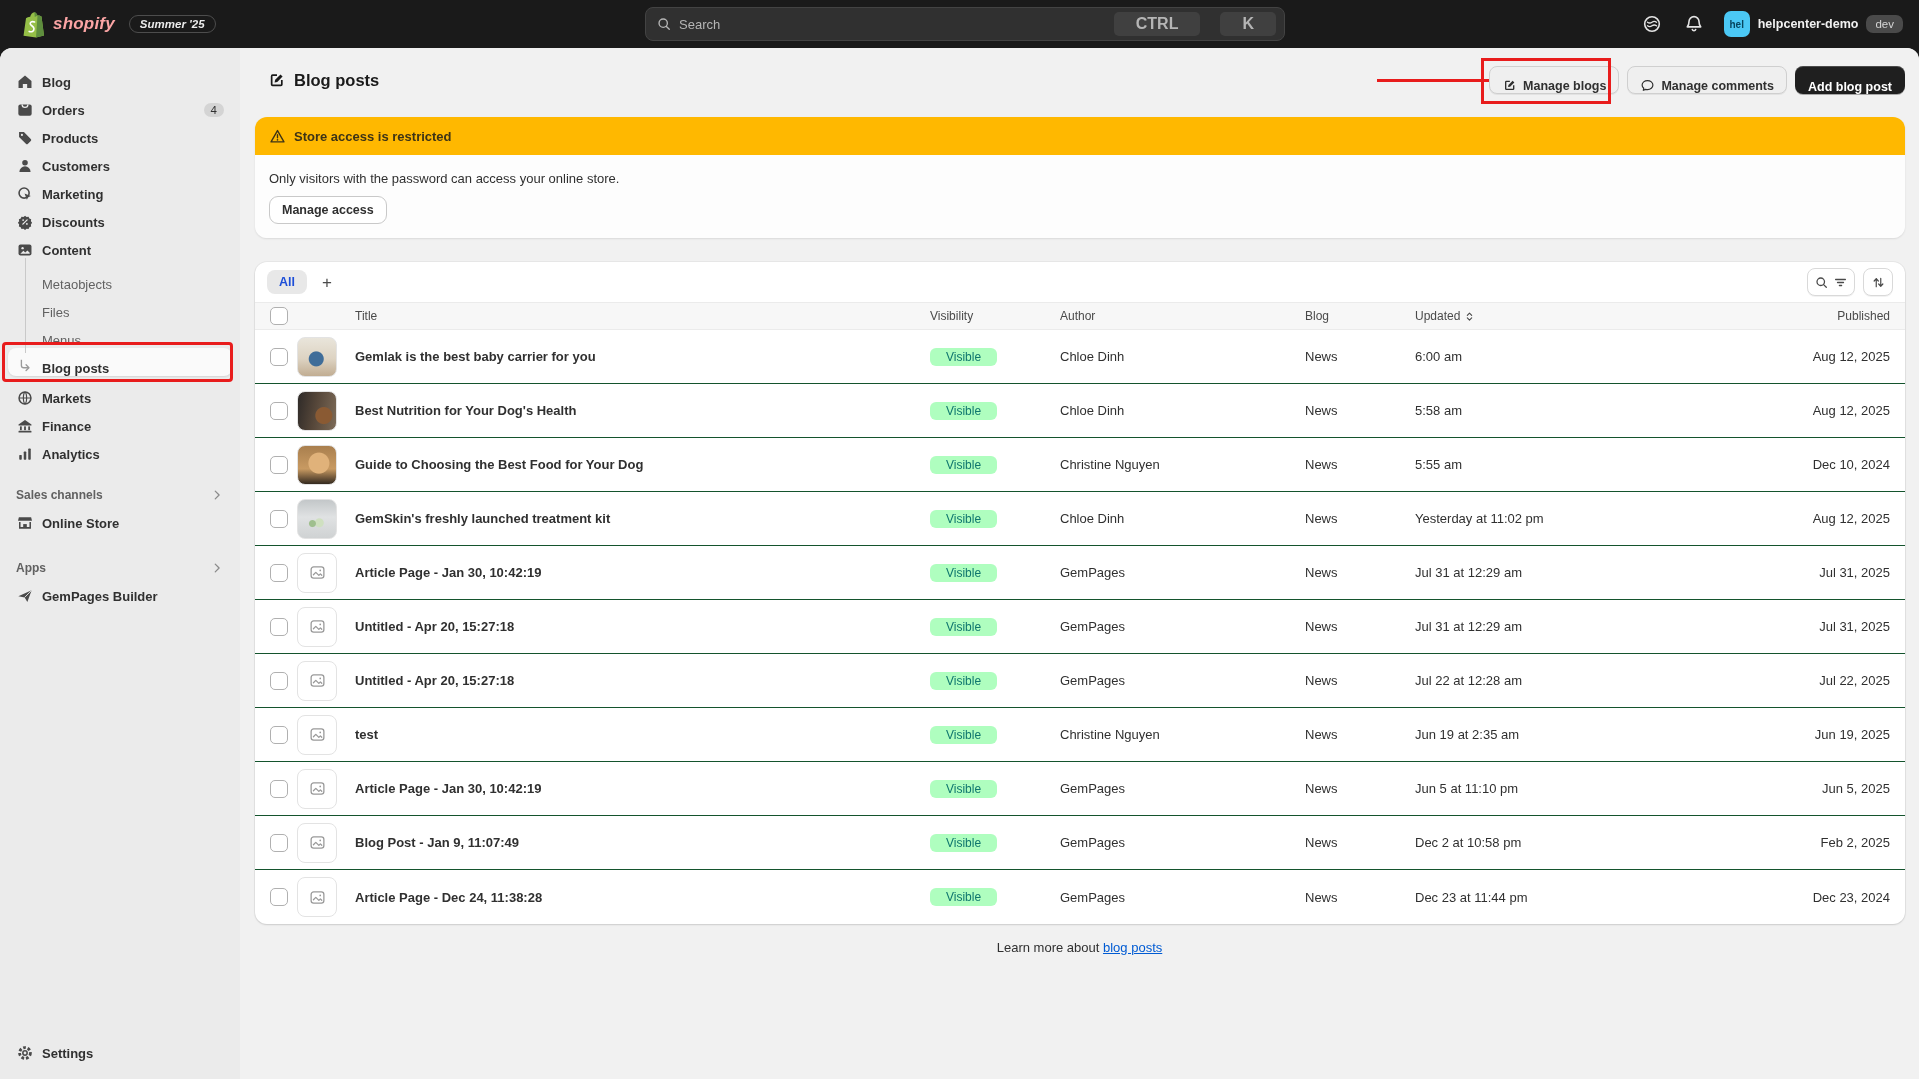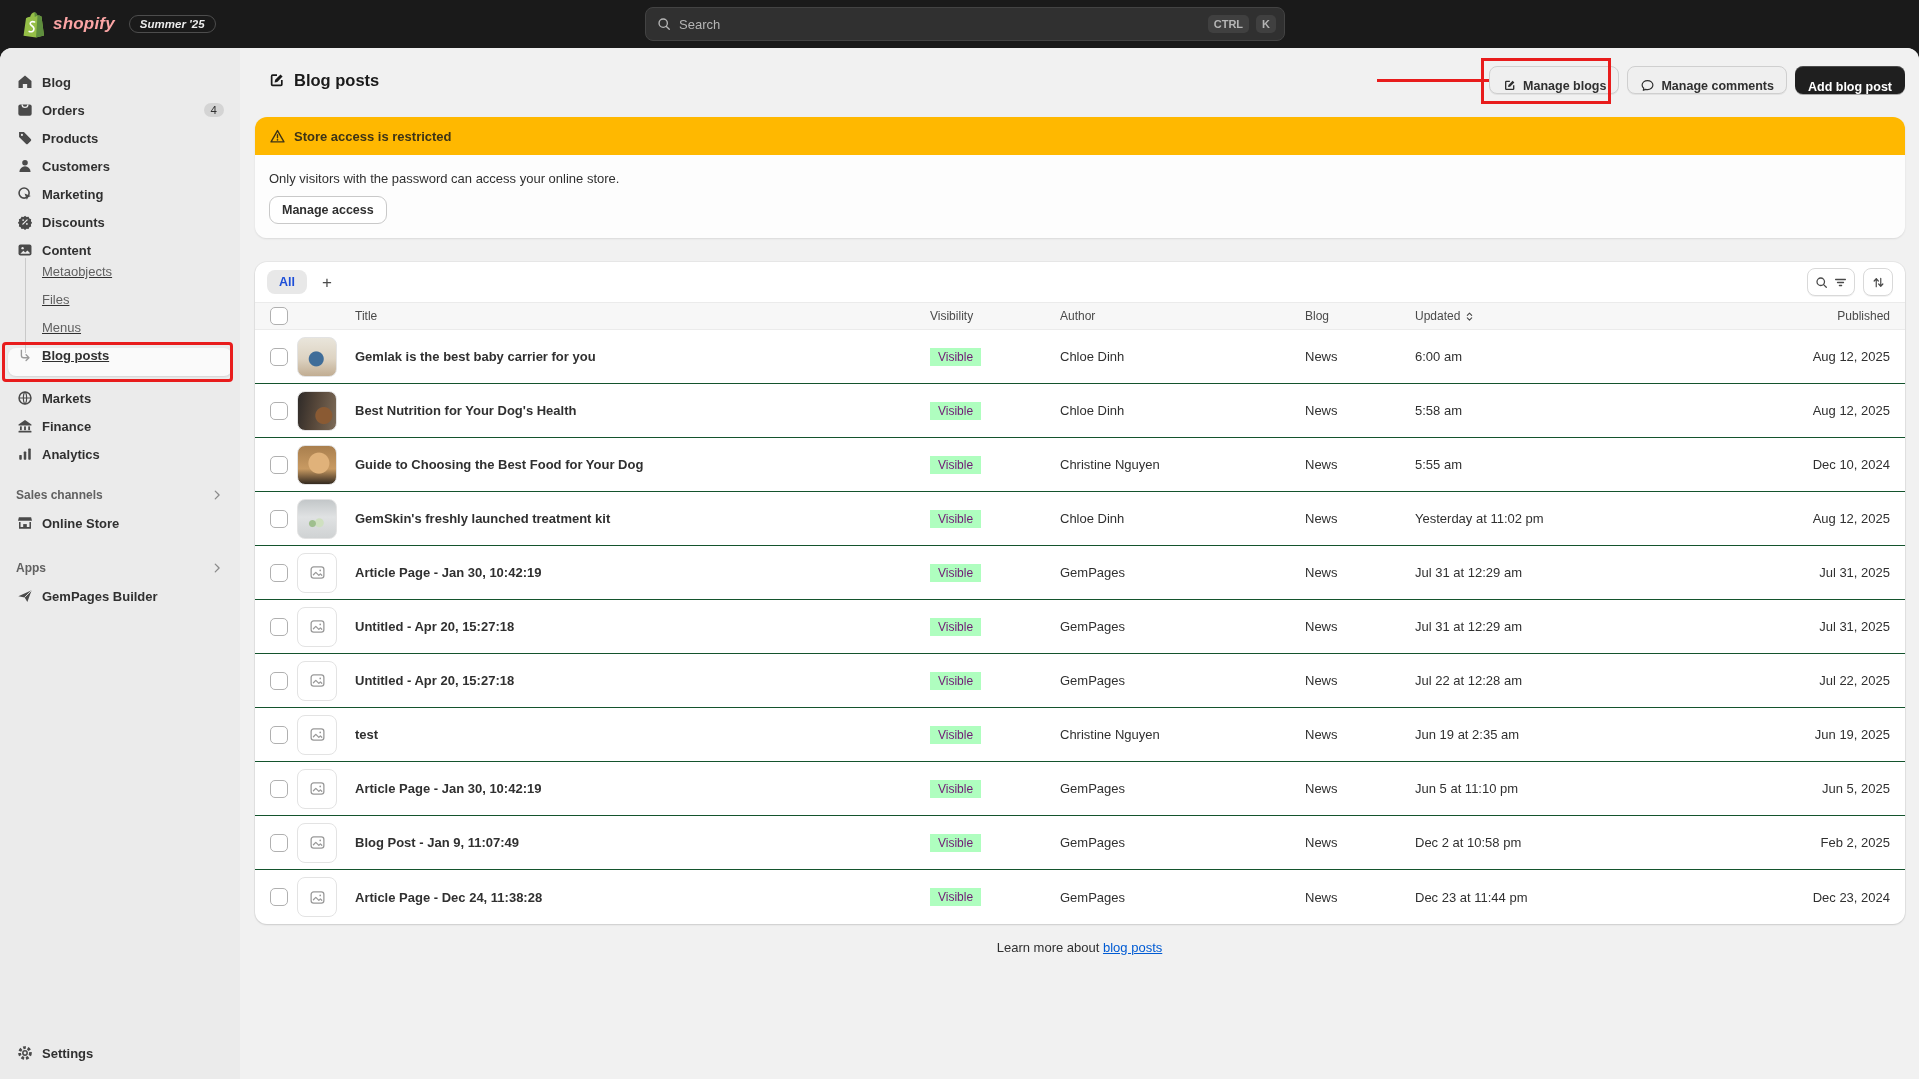--- a/index.html
+++ b/index.html
@@ -9,38 +9,38 @@
 
   
   .topbar { position:absolute; top:0; left:0; right:0; height:48px; background:#1a1a1a; display:flex; align-items:center; }
   .brand { display:flex; align-items:center; gap:8px; padding-left:20px; width:400px; }
   .bag { width:25px; height:28px; }
   .brand-name { color:#fca5a5; font-size:17px; font-weight:700; font-style:italic; letter-spacing:.2px; }
   .release-badge { margin-left:6px; border:1.5px solid #4d4d4d; color:#ebebeb; font-size:11.5px; font-weight:700; font-style:italic; border-radius:10px; padding:2px 10px; }
   .searchwrap { position:absolute; left:645px; top:7px; width:640px; height:34px; background:#303030; border:1px solid #434343; border-radius:8px; display:flex; align-items:center; padding:0 8px 0 10px; }
   .searchwrap input { flex:1; background:transparent; border:none; outline:none; color:#e3e3e3; font-size:13px; font-family:inherit; }
   .searchwrap input::placeholder { color:#b5b5b5; }
-  .kbd { background:#404040; color:#b5b5b5; border-radius:5px; font-size:11px; font-weight:700; padding:3px 6px; margin-left:7px; }
+  .kbd { background:#404040; color:#b5b5b5; border-radius:5px; font-size:16px; font-weight:700; padding:3px 22px; margin-left:20px; }
   .top-right { position:absolute; right:12px; top:0; height:48px; display:flex; align-items:center; gap:10px; }
   .top-icon-btn { width:32px; height:32px; border-radius:8px; display:flex; align-items:center; justify-content:center; background:transparent; border:none; cursor:pointer; }
   .account { display:flex; align-items:center; gap:8px; padding:3px 4px; border-radius:8px; }
   .avatar { width:26px; height:26px; border-radius:7px; background:#4bc8f5; color:#07455e; font-size:10px; font-weight:700; display:flex; align-items:center; justify-content:center; }
   .store-name { color:#f1f1f1; font-size:12.5px; font-weight:700; }
   .env-badge { background:#4a4a4a; color:#d5d5d5; border-radius:7px; font-size:11.5px; padding:3px 9px; }
 
   
   .app { position:absolute; top:48px; left:0; right:0; bottom:0; background:#ebebeb; border-radius:12px 12px 0 0; overflow:hidden; }
 
   
   .sidebar { position:absolute; left:0; top:0; bottom:0; width:240px; background:#ebebeb; padding-top:20px; }
   .nav-item { height:28px; margin:0 8px; padding:0 8px; border-radius:8px; display:flex; align-items:center; gap:8px; cursor:pointer; }
   .nav-item .ic { width:18px; height:18px; flex:0 0 18px; }
   .nav-label { font-size:13px; font-weight:600; color:#303030; flex:1; }
   .nav-badge { background:#d4d4d4; color:#303030; border-radius:7px; font-size:11.5px; padding:1px 7px; }
-  .sub-item { height:28px; margin:0 8px; padding:0 8px 0 34px; border-radius:8px; display:flex; align-items:flex-start; gap:8px; cursor:pointer;text-decoration:underline; }
+  .sub-item { height:28px; margin:0 8px; padding:0 8px 0 34px; border-radius:8px; display:flex; align-items:flex-end; gap:8px; cursor:pointer; }
   .sub-label { font-size:13px; color:#616161; }
   .sub-item.selected { background:#fafafa; box-shadow:0 1px 2px rgba(0,0,0,.1); padding-left:8px; }
   .sub-item.selected .sub-label { color:#303030; font-weight:700; }
   .gap8 { height:8px; }
   .section-head { height:28px; margin:0 8px; padding:0 8px; display:flex; align-items:center; }
   .section-head.m13 { margin-top:13px; } .section-head.m15 { margin-top:17px; }
   .section-label { font-size:12px; font-weight:700; color:#616161; flex:1; }
   .tree-line { position:absolute; left:25px; top:210px; width:1px; height:95px; background:#c9c9c9; }
   .sidebar-red-box { position:absolute; left:2px; top:294px; width:231px; height:40px; border:3px solid #e81c1c; border-radius:4px; pointer-events:none; z-index:5; }
   .settings-slot { position:absolute; left:0; bottom:12px; width:240px; }
@@ -82,21 +82,21 @@
   .trow:last-child { border-bottom:none; }
   .checkbox { width:18px; height:18px; border:1.5px solid #b0b0b0; border-radius:5px; background:#fff; cursor:pointer; }
   .thumb { width:40px; height:40px; border-radius:8px; border:1px solid #e3e3e3; background:#fff; display:flex; align-items:center; justify-content:center; }
   .th-photo1 { background:radial-gradient(circle at 48% 55%, #3f6d99 0 7px, rgba(0,0,0,0) 8px), linear-gradient(180deg,#e9e5db 0%, #ddd3c2 55%, #c1ad92 100%); }
   .th-photo2 { background:radial-gradient(circle at 68% 62%, #8a5a33 0 8px, rgba(0,0,0,0) 9px), linear-gradient(100deg,#2e2a28 0%, #554639 45%, #7d6b58 100%); }
   .th-photo3 { background:radial-gradient(circle at 55% 45%, #e0b27a 0 10px, rgba(0,0,0,0) 11px), linear-gradient(180deg,#a97f4e 0%, #c89a62 60%, #33291f 100%); }
   .th-photo4 { background:radial-gradient(circle at 38% 62%, #9fbf8e 0 3px, rgba(0,0,0,0) 4px), radial-gradient(circle at 56% 60%, #cfe0c0 0 4px, rgba(0,0,0,0) 5px), linear-gradient(180deg,#c3c7c9 0%, #e0e2e3 45%, #cfd2d3 100%); }
   .title-cell { font-size:13px; font-weight:650; color:#303030; }
   .cell { font-size:13px; color:#303030; }
   .cell.right { text-align:right; }
-  .badge-visible { display:inline-block; background:#affebf; color:#701a75; font-size:12px; border-radius:0; padding:2px 8px; }
+  .badge-visible { display:inline-block; background:#affebf; color:#0f766e; font-size:12px; border-radius:6px; padding:2px 16px; }
 
   .page-footer { margin-top:16px; text-align:center; font-size:13px; color:#303030; }
   .page-footer a { color:#005bd3; text-decoration:underline; cursor:pointer; }
 
   .ic { display:block; }
 </style>
 </head>
 <body>
 
 <div class="screen">
@@ -115,20 +115,39 @@
     <div class="searchwrap">
       <svg class="ic" width="16" height="16" viewBox="0 0 20 20">
           <circle cx="9" cy="9" r="5.2" fill="none" stroke="#b5b5b5" stroke-width="1.7"></circle>
           <line x1="13" y1="13" x2="16.6" y2="16.6" stroke="#b5b5b5" stroke-width="1.7" stroke-linecap="round"></line>
         </svg>
       <input type="text" style="margin-left: 7px;" placeholder="Search">
       <span class="kbd">CTRL</span>
       <span class="kbd">K</span>
     </div>
 
+    <div class="top-right">
+      <button class="top-icon-btn">
+        <svg class="ic" width="22" height="22" viewBox="0 0 22 22">
+            <circle cx="11" cy="11" r="7.3" fill="none" stroke="#e3e3e3" stroke-width="1.6"></circle>
+            <path d="M6.5 9.2 q2.2 1.6 4.5 0 t4.5 0 M6.5 12.8 q2.2 1.6 4.5 0 t4.5 0" fill="none" stroke="#e3e3e3" stroke-width="1.4" stroke-linecap="round"></path>
+          </svg>
+      </button>
+      <button class="top-icon-btn">
+        <svg class="ic" width="22" height="22" viewBox="0 0 22 22">
+            <path d="M11 3.6 a5 5 0 0 1 5 5 c0 3.3 .9 4.4 1.7 5.3 H4.3 c.8 -.9 1.7 -2 1.7 -5.3 a5 5 0 0 1 5 -5 Z" fill="none" stroke="#e3e3e3" stroke-width="1.6" stroke-linejoin="round"></path>
+            <path d="M9.3 16.6 a1.8 1.8 0 0 0 3.4 0" fill="none" stroke="#e3e3e3" stroke-width="1.6" stroke-linecap="round"></path>
+          </svg>
+      </button>
+      <div class="account">
+        <span class="avatar">hel</span>
+        <span class="store-name">helpcenter-demo</span>
+        <span class="env-badge">dev</span>
+      </div>
+    </div>
   </div>
 
   <div class="app">
 
     <nav class="sidebar">
       <div class="nav-item">
         <svg class="ic" viewBox="0 0 20 20">
             <path d="M10 2.8 L17.2 9 V16.8 H12.4 V12.2 H7.6 V16.8 H2.8 V9 Z" fill="#4a4a4a"></path>
           </svg>
         <span class="nav-label">Blog</span>

